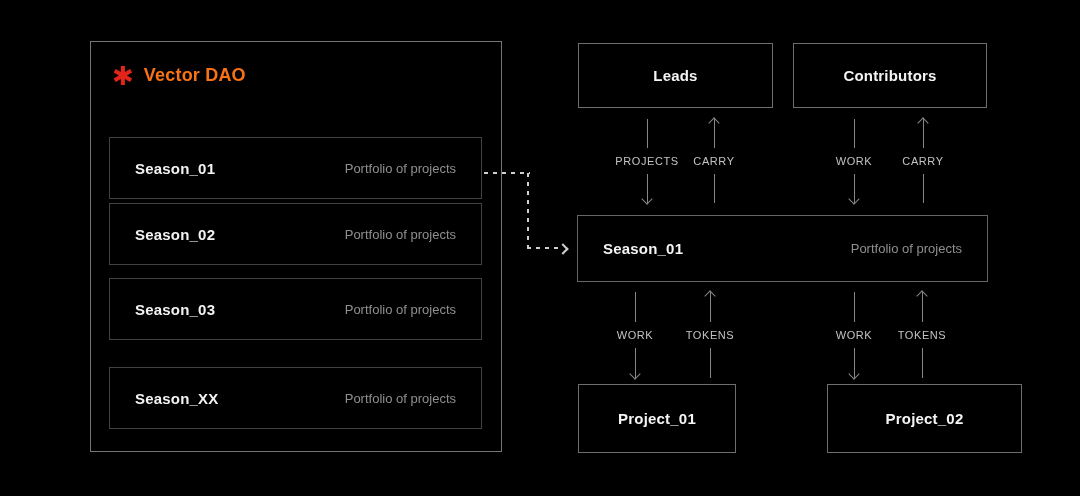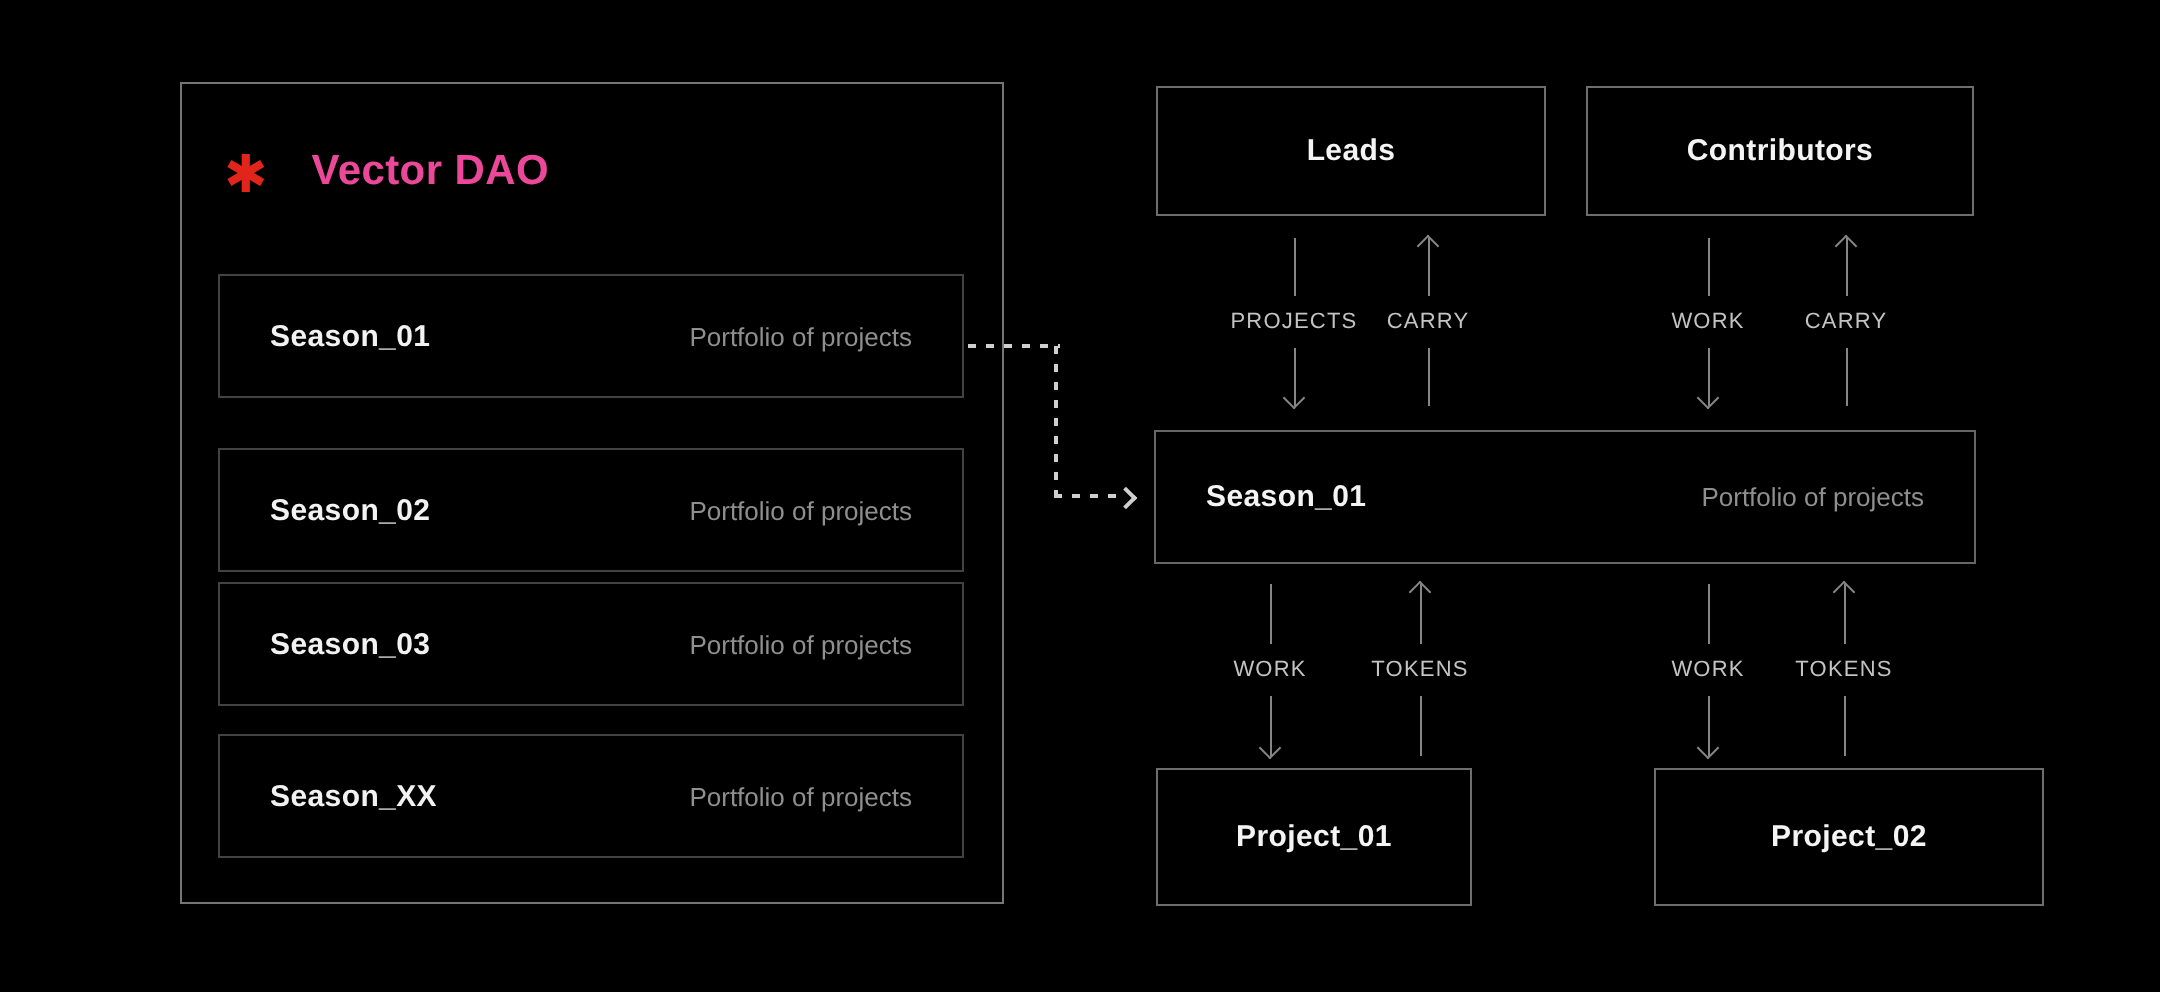--- a/index.html
+++ b/index.html
@@ -25,23 +25,23 @@
     left: 21px; top: 20px;
     display: flex; align-items: center; gap: 10px;
   }
   .logo {
     color: #e1251b;
     font-size: 26px;
     line-height: 1;
     transform: translateY(1px);
   }
   .panel-title {
-    margin: 12px;
-    color: #ec4899;
-    font-size: 21px;
+    margin: 0;
+    color: #f97316;
+    font-size: 18px;
     font-weight: 700;
     letter-spacing: 0.2px;
   }
   .season-row {
     position: absolute;
     left: 18px;
     width: 373px; height: 62px;
     border: 1px solid #424242;
     box-sizing: border-box;
     display: flex; align-items: center; justify-content: space-between;
@@ -141,25 +141,25 @@
   <section class="panel">
     <header class="panel-header">
       <span class="logo">✱</span>
       <h1 class="panel-title">Vector DAO</h1>
     </header>
 
     <div class="season-row" style="top:95px">
       <span class="season-name">Season_01</span>
       <span class="season-desc">Portfolio of projects</span>
     </div>
-    <div class="season-row" style="top:182px">
+    <div class="season-row" style="top:161px">
       <span class="season-name">Season_02</span>
       <span class="season-desc">Portfolio of projects</span>
     </div>
-    <div class="season-row" style="top:249px">
+    <div class="season-row" style="top:236px">
       <span class="season-name">Season_03</span>
       <span class="season-desc">Portfolio of projects</span>
     </div>
     <div class="season-row" style="top:325px">
       <span class="season-name">Season_XX</span>
       <span class="season-desc">Portfolio of projects</span>
     </div>
   </section>
 
   <div class="dash-h" style="left:484px; top:172px; width:46px"></div>

